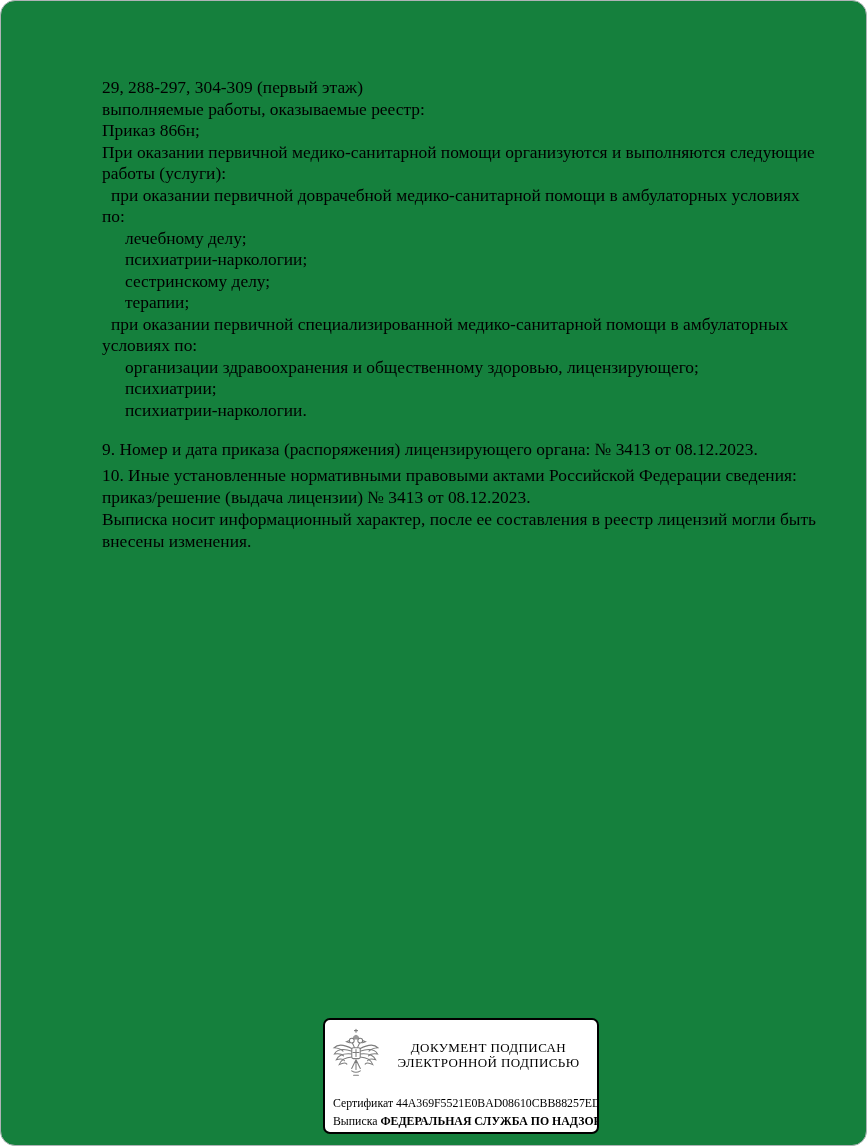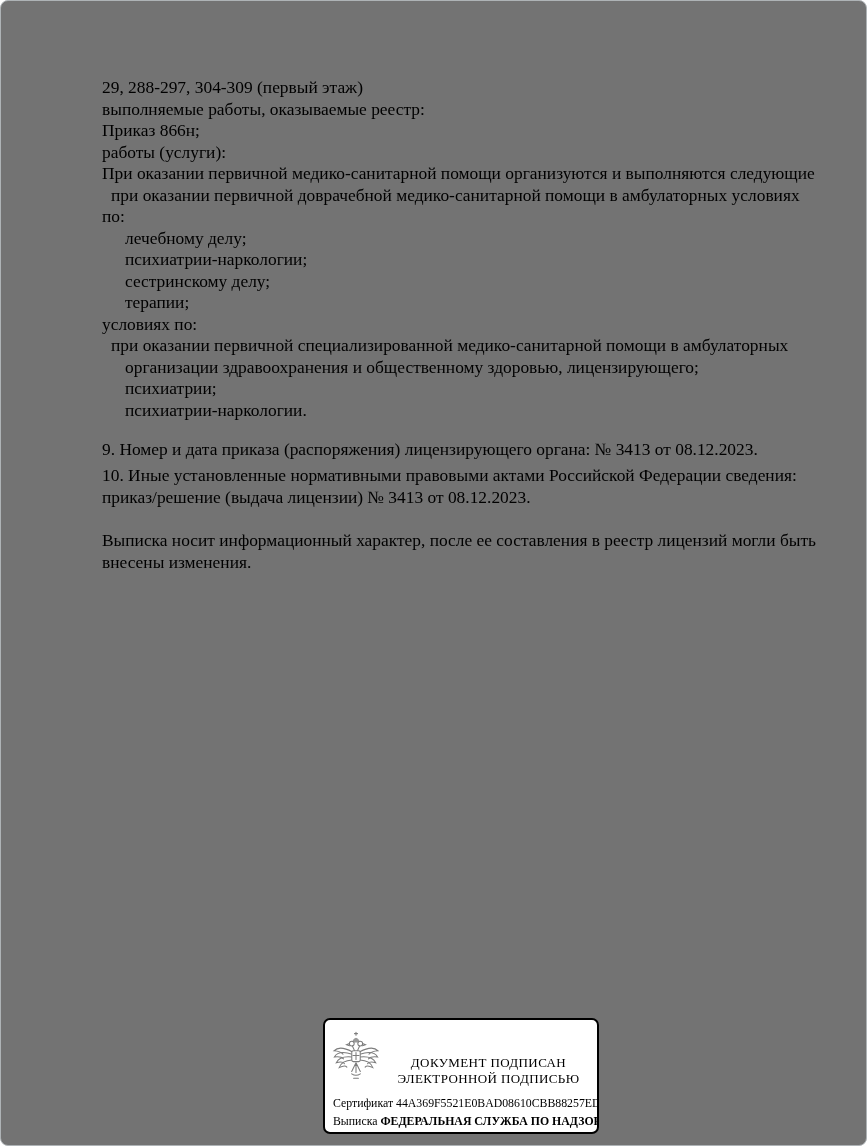--- a/index.html
+++ b/index.html
@@ -5,23 +5,23 @@
   html, body {
     margin: 0;
     padding: 0;
     background: #ffffff;
   }
   .page {
     position: relative;
     width: 867px;
     height: 1146px;
     box-sizing: border-box;
-    background: #737373;
+    background: #15803d;
     border: 1px solid #aeb3b6;
-    border-radius: 8px;
+    border-radius: 15px;
     font-family: "Liberation Serif", "DejaVu Serif", serif;
     color: #000000;
     overflow: hidden;
   }
   .content {
     position: absolute;
     left: 101px;
     top: 76px;
     width: 715px;
     font-size: 17.4px;
@@ -30,38 +30,38 @@
     line-height: 21.5px;
     white-space: nowrap;
   }
   .ind0 { padding-left: 0; }
   .ind1 { padding-left: 9px; }
   .ind2 { padding-left: 23px; }
   .para { margin: 0; }
   .para .line { line-height: 22px; }
   .para9 { margin-top: 17px; }
   .para10 { margin-top: 4px; }
-  .disclaimer { margin-top: 21px; }
+  .disclaimer { }
 
   
   .stamp {
     position: absolute;
     left: 322px;
     top: 1017px;
     width: 276px;
     height: 116px;
     box-sizing: border-box;
     border: 2px solid #000000;
     border-radius: 7px;
     background: #ffffff;
     overflow: hidden;
   }
   .stamp-top {
     display: flex;
-    align-items: flex-end;
+    align-items: center;
     height: 62px;
     padding: 4px 6px 0 7px;
   }
   .emblem {
     flex: none;
     width: 48px;
     height: 56px;
     margin-right: 6px;
   }
   .stamp-title {
@@ -83,30 +83,30 @@
 </head>
 <body>
 
 <div class="page">
 
   <div class="content">
     <div>
         <div class="line ind0">29, 288-297, 304-309 (первый этаж)</div>
         <div class="line ind0">выполняемые работы, оказываемые реестр:</div>
         <div class="line ind0">Приказ 866н;</div>
+        <div class="line ind0">При оказании первичной медико-санитарной помощи организуются и выполняются следующие</div>
         <div class="line ind0">работы (услуги):</div>
-        <div class="line ind0">При оказании первичной медико-санитарной помощи организуются и выполняются следующие</div>
         <div class="line ind1">при оказании первичной доврачебной медико-санитарной помощи в амбулаторных условиях</div>
         <div class="line ind0">по:</div>
         <div class="line ind2">лечебному делу;</div>
         <div class="line ind2">психиатрии-наркологии;</div>
         <div class="line ind2">сестринскому делу;</div>
         <div class="line ind2">терапии;</div>
+        <div class="line ind1">при оказании первичной специализированной медико-санитарной помощи в амбулаторных</div>
         <div class="line ind0">условиях по:</div>
-        <div class="line ind1">при оказании первичной специализированной медико-санитарной помощи в амбулаторных</div>
         <div class="line ind2">организации здравоохранения и общественному здоровью, лицензирующего;</div>
         <div class="line ind2">психиатрии;</div>
         <div class="line ind2">психиатрии-наркологии.</div>
       </div>
 
     <div class="para para9">
       <div class="line">9. Номер и дата приказа (распоряжения) лицензирующего органа: № 3413 от 08.12.2023.</div>
     </div>
 
     <div class="para para10">

